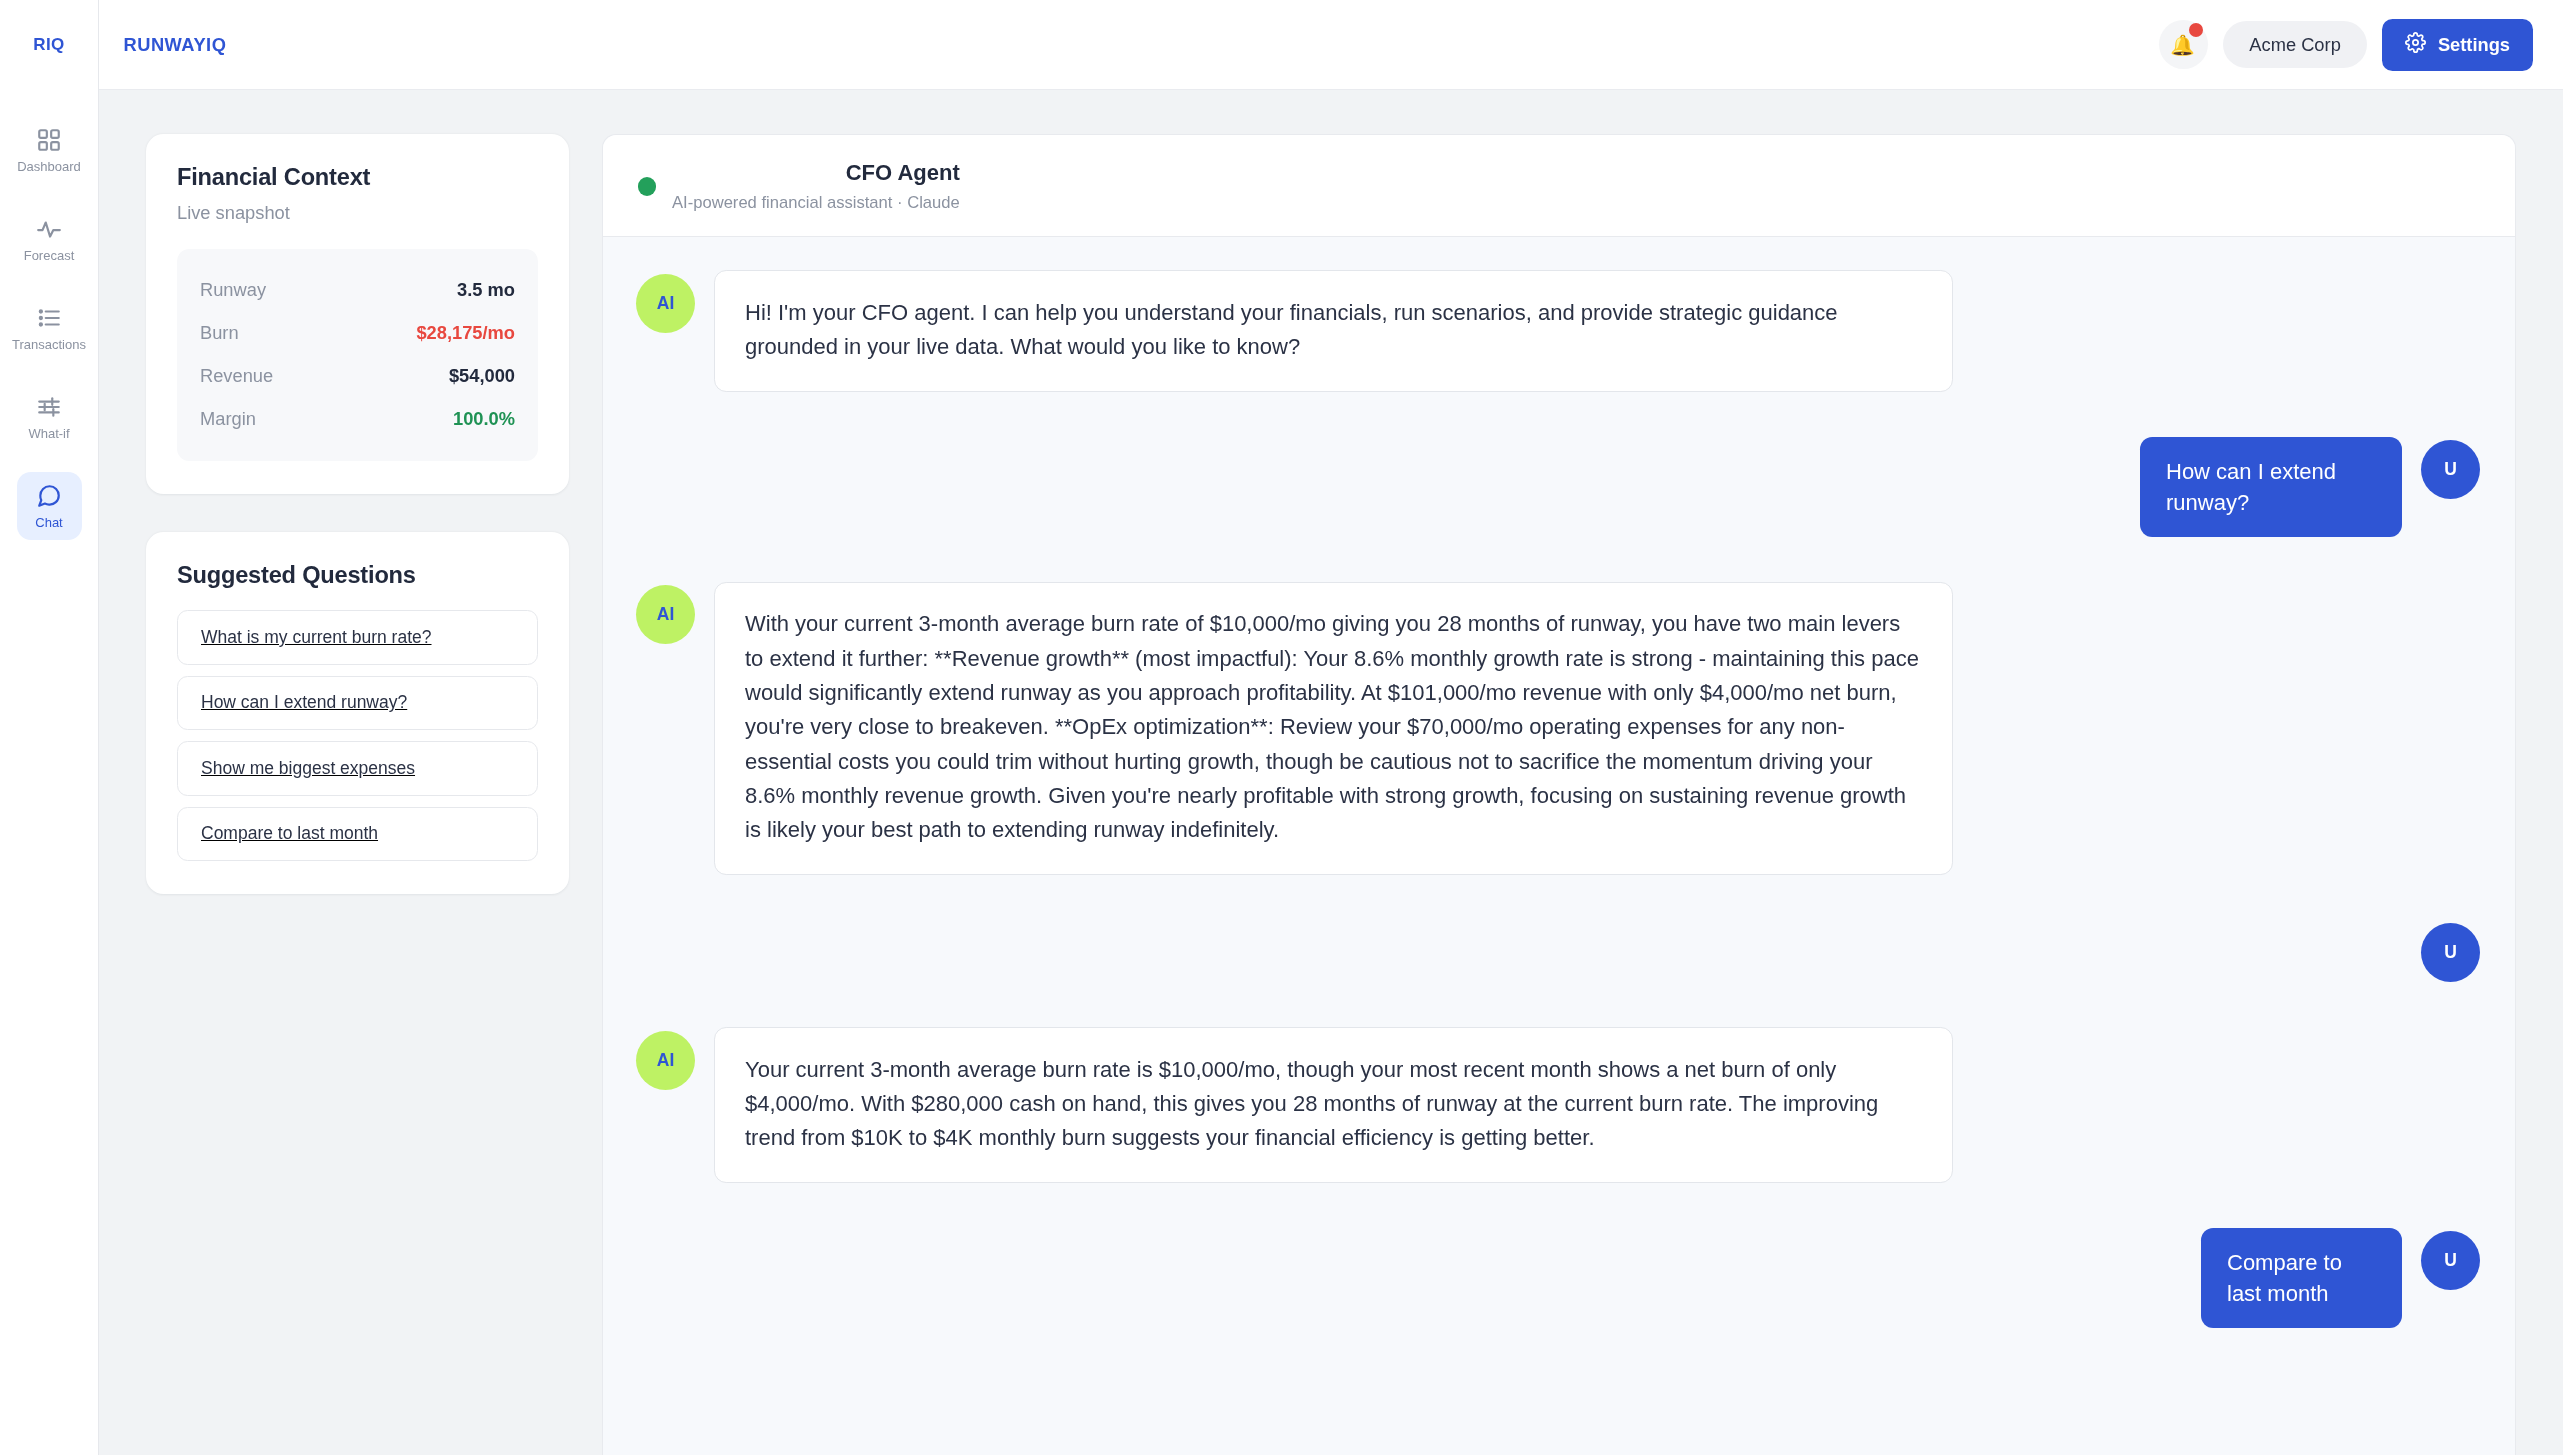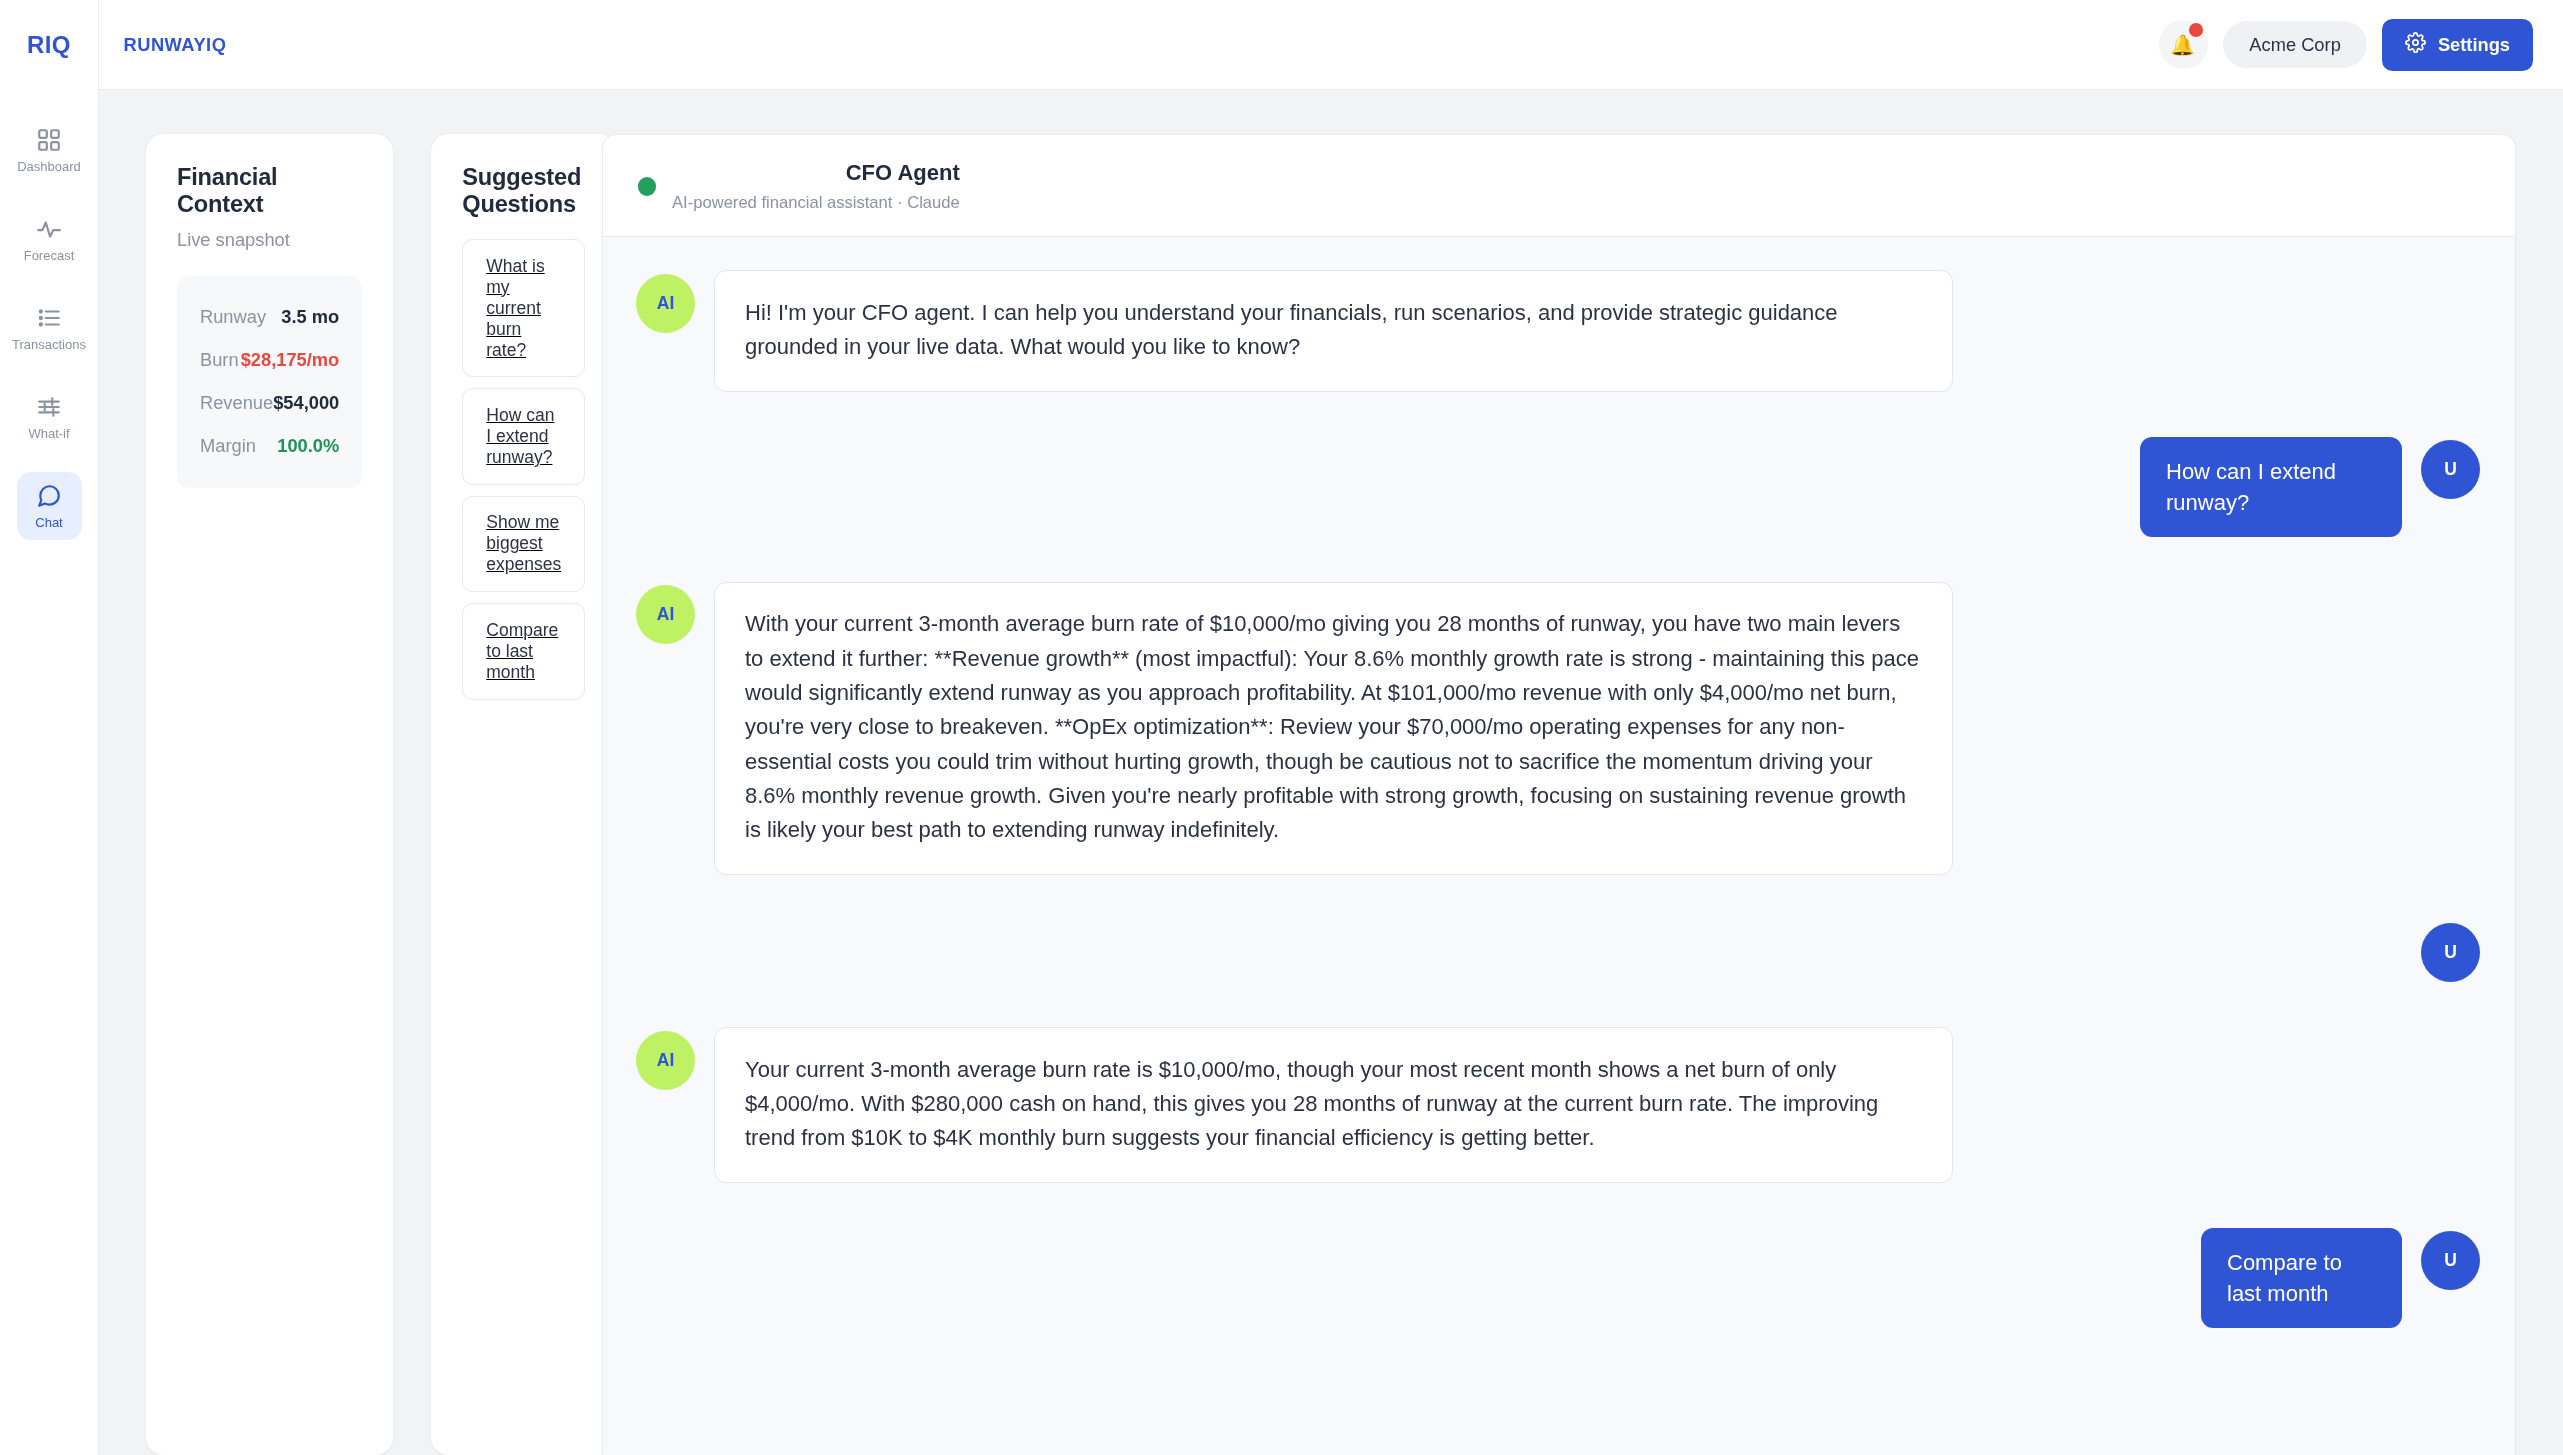--- a/index.html
+++ b/index.html
@@ -15,21 +15,21 @@
   .rail {
     width: 99px; height: 1455px;
     background: #ffffff;
     border-right: 0.9px solid #e6e8ec;
     display: flex; flex-direction: column; align-items: center;
     flex: 0 0 99px;
   }
   .rail-logo {
     height: 90px; width: 100%;
     display: flex; align-items: center; justify-content: center;
-    font-size: 24px; font-weight: bold; color: #2f55d4; letter-spacing: 0.4px;
+    font-size: 17px; font-weight: bold; color: #2f55d4; letter-spacing: 0.4px;
   }
   .rail-nav { padding-top: 26px; display: flex; flex-direction: column; gap: 21px; align-items: center; }
   .rail-item {
     width: 65px; height: 68px; border-radius: 14px;
     display: flex; flex-direction: column; align-items: center; justify-content: center;
     gap: 6.1px; cursor: pointer;
   }
   .rail-item svg { display: block; }
   .rail-item .rail-label { font-size: 13px; color: #8b92a0; line-height: 1; }
   .rail-item.active { background: #e7efff; }
@@ -53,21 +53,21 @@
               font-size: 18.3px; color: #2b3245; cursor: pointer; }
   .settings-btn {
     background: #2f55d4; color: #fff; border-radius: 10.5px; padding: 13px 23px;
     font-size: 18.3px; font-weight: bold; display: flex; align-items: center; gap: 11.4px;
     cursor: pointer; border: none;
   }
 
   
   .content { flex: 1 1 auto; display: flex; gap: 33px; padding: 44px 0 0 47px;
              background: #f1f3f5; min-height: 0; }
-  .left-col { width: 423px; flex: 0 0 423px; display: flex; gap: 38px; }
+  .left-col { width: 423px; flex: 0 0 423px; display: flex; flex-direction: column; gap: 38px; }
 
   .card { background: #fff; border-radius: 17.5px; box-shadow: 0 0.9px 2.6px rgba(16,24,40,.07); }
   .ctx-card { padding: 30px 31px 33px; }
   .card-title { font-size: 23.6px; font-weight: bold; color: #222a3d; letter-spacing: -0.2px; }
   .card-sub { font-size: 18.3px; color: #8b92a0; margin-top: 11.4px; }
   .metrics { margin-top: 25px; background: #f7f8fa; border-radius: 12.2px; padding: 19px 23px 21px; }
   .metric-row { display: flex; align-items: center; justify-content: space-between; padding: 10.5px 0; }
   .metric-label { font-size: 18.3px; color: #8b92a0; }
   .metric-value { font-size: 18.3px; font-weight: bold; color: #222a3d; }
   .metric-value.danger { color: #e8483f; }

